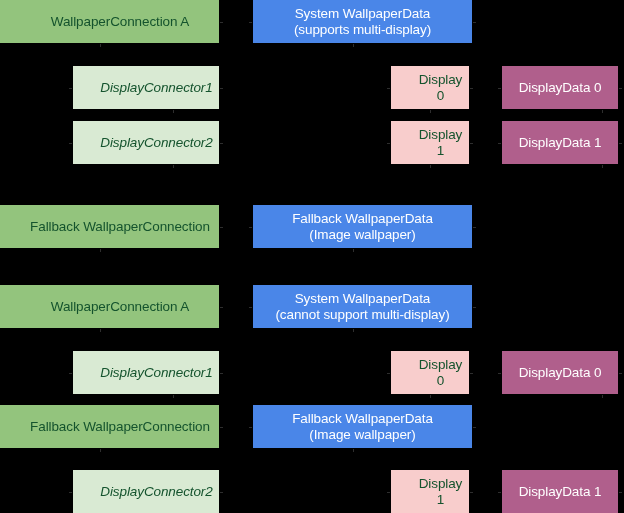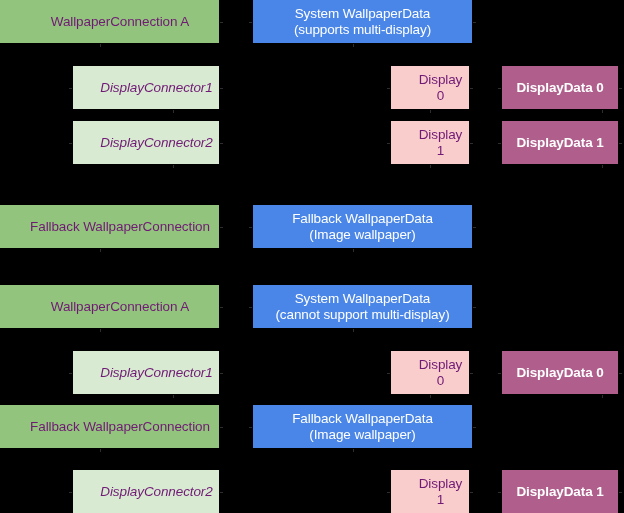--- a/index.html
+++ b/index.html
@@ -21,27 +21,27 @@
     display: flex;
     align-items: center;
     justify-content: center;
     text-align: center;
     line-height: 1.18;
     font-size: 13.5px;
     letter-spacing: -0.1px;
     white-space: pre-line;
     padding: 2px 6px;
   }
-  .node.dark-text { color: #701a75; padding-left: 27px; }
+  .node.dark-text { color: #14532d; padding-left: 27px; }
   .node.light-text { color: #ffffff; }
   .node.green      { background: #93c47d; }
   .node.lightgreen { background: #d9ead3; font-style: italic; }
   .node.blue       { background: #4a86e8; }
   .node.pink       { background: #f8cdcc; }
-  .node.magenta    { background: #b05f8c; font-weight: bold; }
+  .node.magenta    { background: #b05f8c; }
   .tick {
     position: absolute;
     background: #2e2e2e;
     width: 3px;
     height: 1px;
   }
   .tick-v {
     position: absolute;
     background: #2e2e2e;
     width: 1px;

